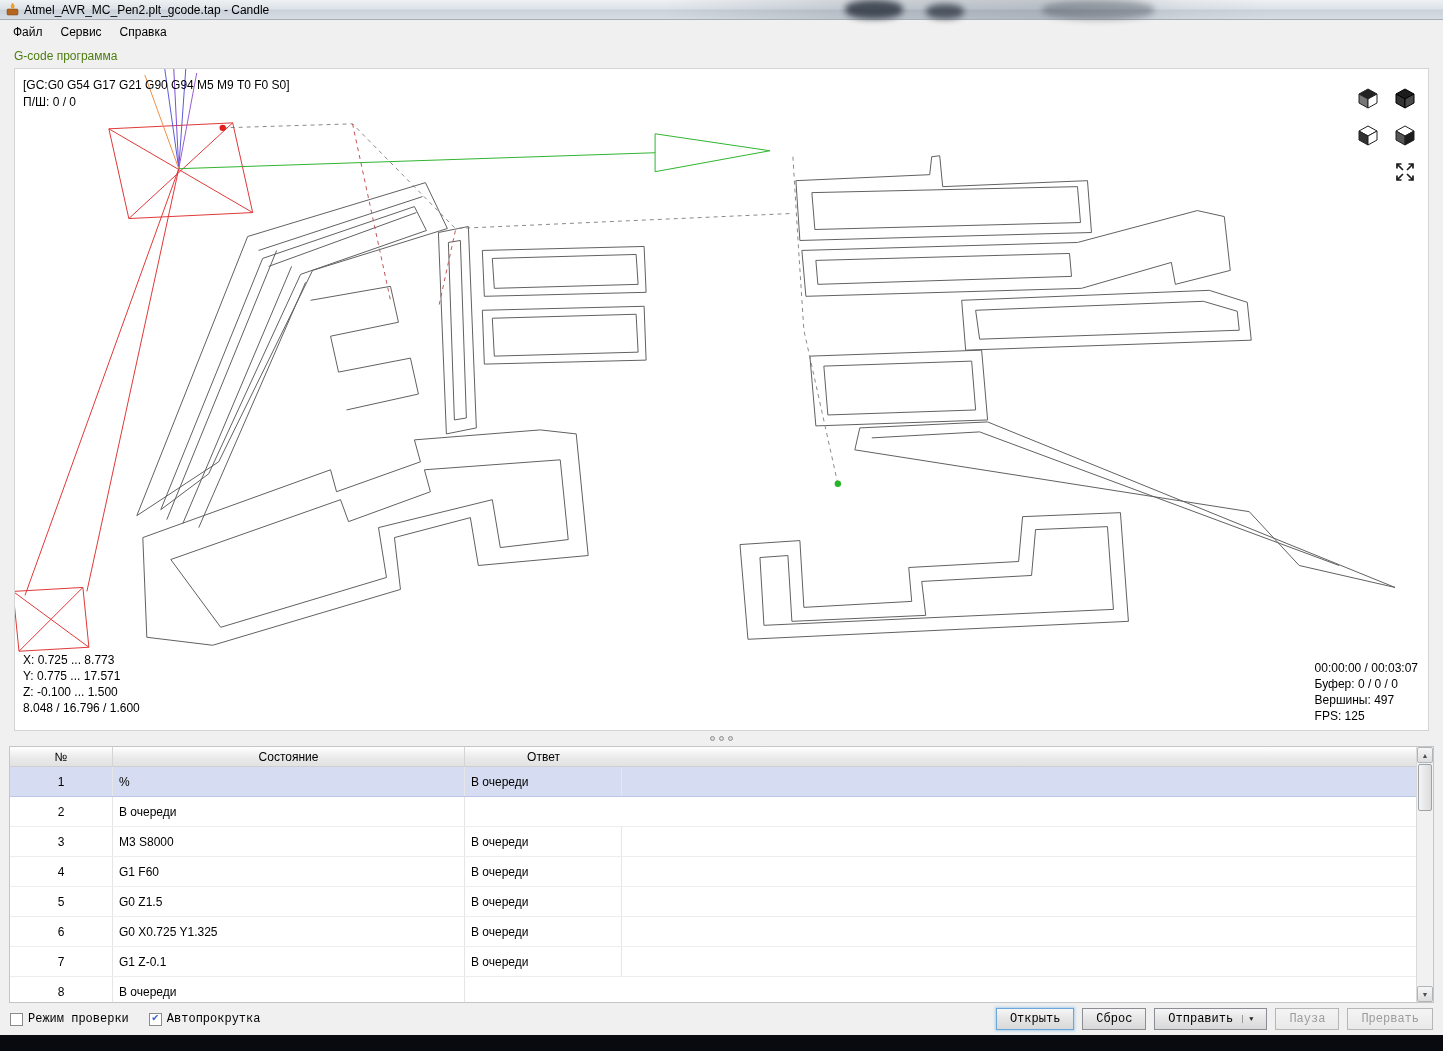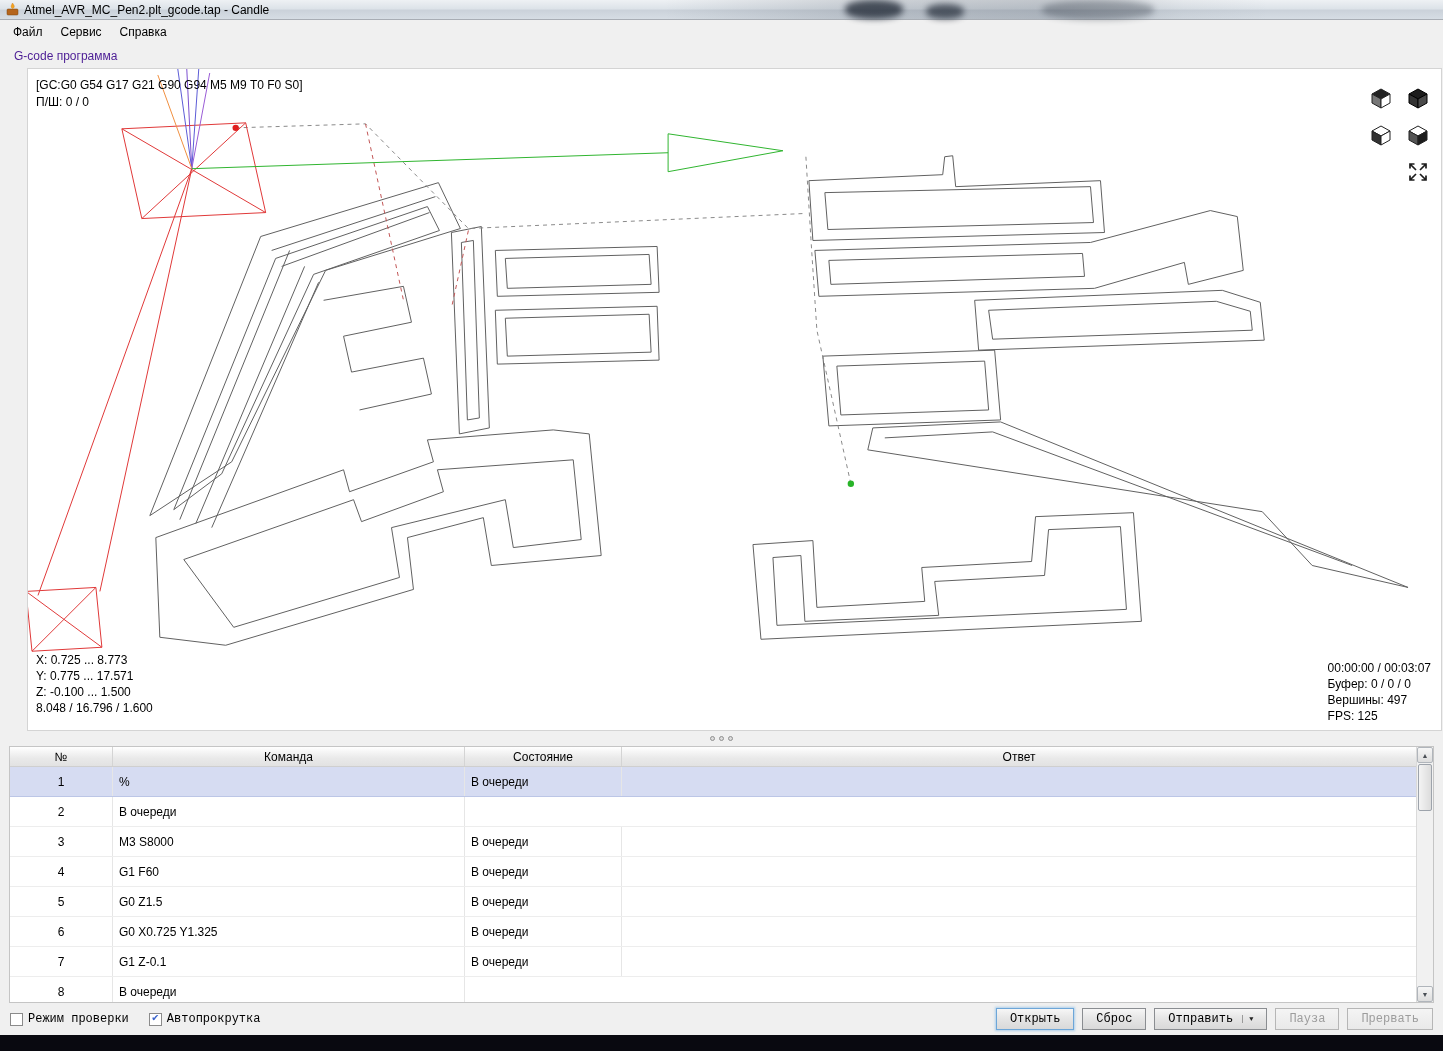--- a/index.html
+++ b/index.html
@@ -21,24 +21,24 @@
   .app-icon { width:13px; height:13px; flex:0 0 auto; }
   .title-text { font-size:12px; color:#000; white-space:nowrap; }
   .smudge { position:absolute; background:#222a36; border-radius:45%; filter:blur(3px); }
   .smudge.a { left:845px; top:0; width:58px; height:19px; opacity:.78; }
   .smudge.b { left:926px; top:4px; width:38px; height:15px; opacity:.7; }
   .smudge.c { left:1042px; top:0; width:112px; height:20px; opacity:.32; }
   
   .menubar { height:24px; display:flex; align-items:center; padding:12px 4px; background:#f0f0f0; }
   .menu-item { padding:4px 9px; cursor:default; }
   
-  .group-label-row { height:24px; display:flex; align-items:center; padding-left:14px; color:#4c1d95; }
+  .group-label-row { height:24px; display:flex; align-items:center; padding-left:14px; color:#4d7c0f; }
   
   .visualizer {
-    margin:0 27px; width:1415px; height:663px; background:#ffffff;
+    margin:0 14px; width:1415px; height:663px; background:#ffffff;
     border:1px solid #d4d4d4; position:relative;
   }
   .vis-svg { position:absolute; inset:0; width:100%; height:100%; }
   .vis-topleft { position:absolute; top:8px; left:8px; line-height:17px; }
   .vis-bottomleft { position:absolute; bottom:14px; left:8px; line-height:16px; }
   .vis-bottomright { position:absolute; bottom:6px; right:10px; text-align:left; line-height:16px; }
   .view-buttons {
     position:absolute; top:16px; right:10px;
     display:grid; grid-template-columns:26px 26px; grid-auto-rows:26px; gap:11px;
   }
@@ -247,21 +247,20 @@
 
 <div class="splitter">
   <span class="dot"></span>
   <span class="dot"></span>
   <span class="dot"></span>
 </div>
 
 <div class="table-wrap">
   <div class="thead">
     <div class="th">№</div>
-    <div class="th">Команда</div>
     <div class="th">Состояние</div>
     <div class="th">Ответ</div>
   </div>
   <div class="tbody">
     <div class="row selected">
       <div class="cell num">1</div>
       <div class="cell">%</div>
       <div class="cell">В очереди</div>
       <div class="cell"></div>
     </div>

